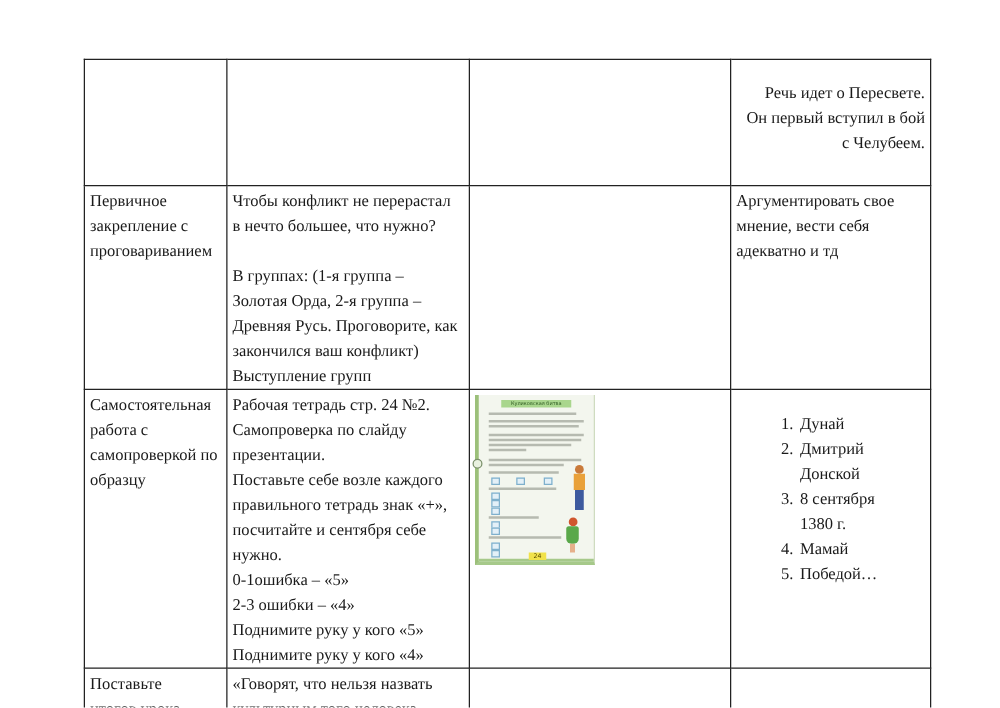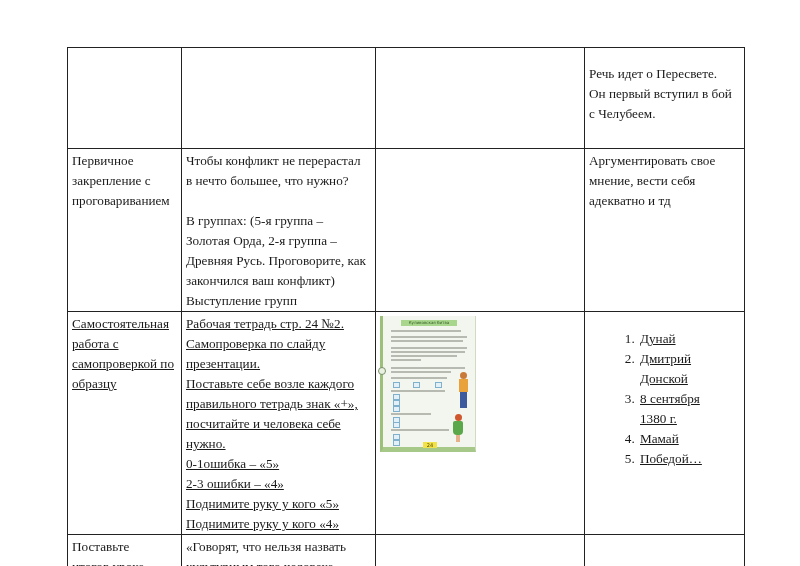--- a/index.html
+++ b/index.html
@@ -34,23 +34,23 @@
       vertical-align: top;
       padding: 2px 4px 0 4px;
       font-size: 13.2px;
       line-height: 20px;
       overflow: hidden;
     }
     .c1 { width: 105px; }
     .c2 { width: 185px; margin-left: 38px; }
     .c3 { width: 200px; }
     .c4 { width: 150px; }
-    .row1 td { height: 84px; }
+    .row1 td { height: 84px; text-align: right; }
     .row2 td { height: 138px; }
-    .row3 td { height: 193px; text-decoration: underline; }
+    .row3 td { height: 193px; }
     .row4 td { height: 54px; }
     .row1 .c4 { padding-top: 16px; }
     .gap { display: block; height: 20px; }
     .line { display: block; white-space: nowrap; }
     ol.answers {
       margin: 15px;
       padding-left: 34px;
     }
     ol.answers li {
       line-height: 20px;
@@ -160,21 +160,21 @@
     <tr class="row2">
       <td class="c1">
         <span class="line">Первичное</span>
         <span class="line">закрепление с</span>
         <span class="line">проговариванием</span>
       </td>
       <td class="c2">
         <span class="line">Чтобы конфликт не перерастал</span>
         <span class="line">в нечто большее, что нужно?</span>
         <span class="gap"></span>
-        <span class="line">В группах: (5-я группа –</span>
+        <span class="line">В группах: (1-я группа –</span>
         <span class="line">Золотая Орда, 2-я группа –</span>
         <span class="line">Древняя Русь. Проговорите, как</span>
         <span class="line">закончился ваш конфликт)</span>
         <span class="line">Выступление групп</span>
       </td>
       <td class="c3"></td>
       <td class="c4">
         <span class="line">Аргументировать свое</span>
         <span class="line">мнение, вести себя</span>
         <span class="line">адекватно и тд</span>
@@ -187,21 +187,21 @@
         <span class="line">работа с</span>
         <span class="line">самопроверкой по</span>
         <span class="line">образцу</span>
       </td>
       <td class="c2">
         <span class="line">Рабочая тетрадь стр. 24 №2.</span>
         <span class="line">Самопроверка  по слайду</span>
         <span class="line">презентации.</span>
         <span class="line">Поставьте себе возле каждого</span>
         <span class="line">правильного тетрадь знак «+»,</span>
-        <span class="line">посчитайте и человека себе</span>
+        <span class="line">посчитайте и сентября себе</span>
         <span class="line">нужно.</span>
         <span class="line">0-1ошибка – «5»</span>
         <span class="line">2-3 ошибки – «4»</span>
         <span class="line">Поднимите руку у кого «5»</span>
         <span class="line">Поднимите руку у кого «4»</span>
       </td>
       <td class="c3">
         <div class="thumb">
           <div class="title-bar">Куликовская битва</div>
           <div class="txt" style="top:14px;width:70px"></div>

